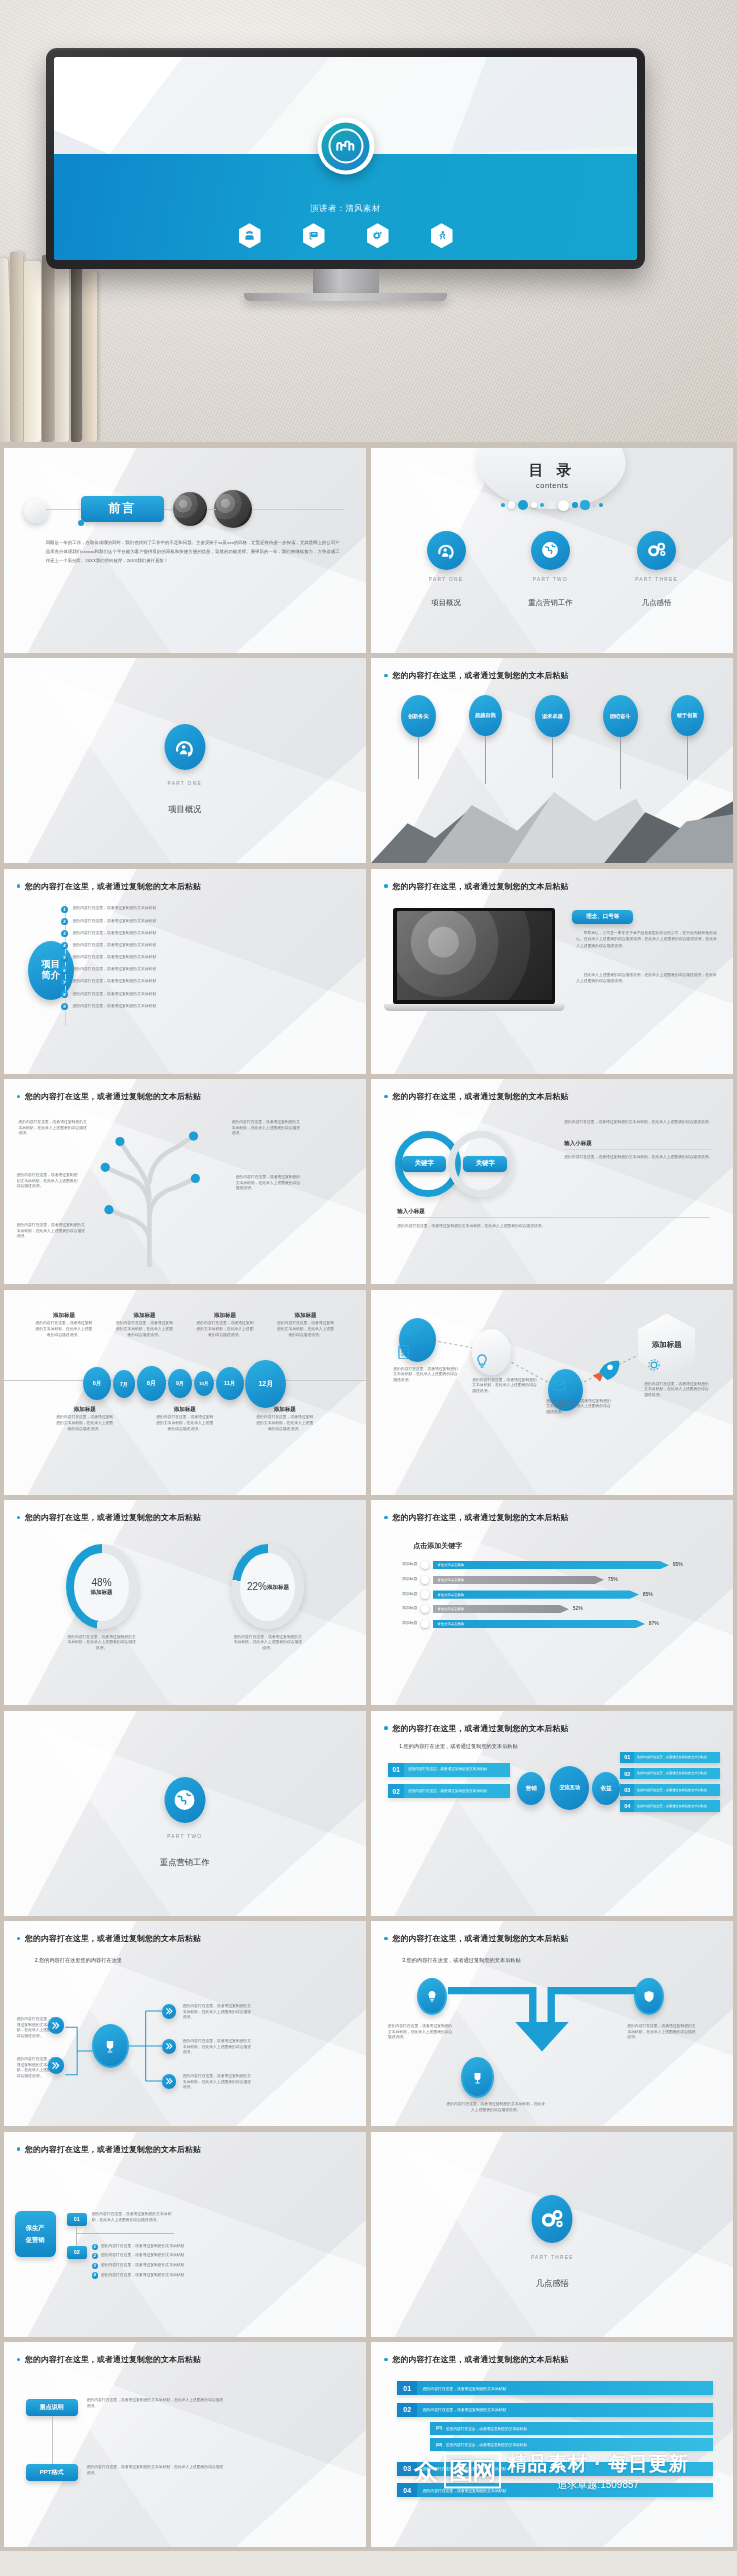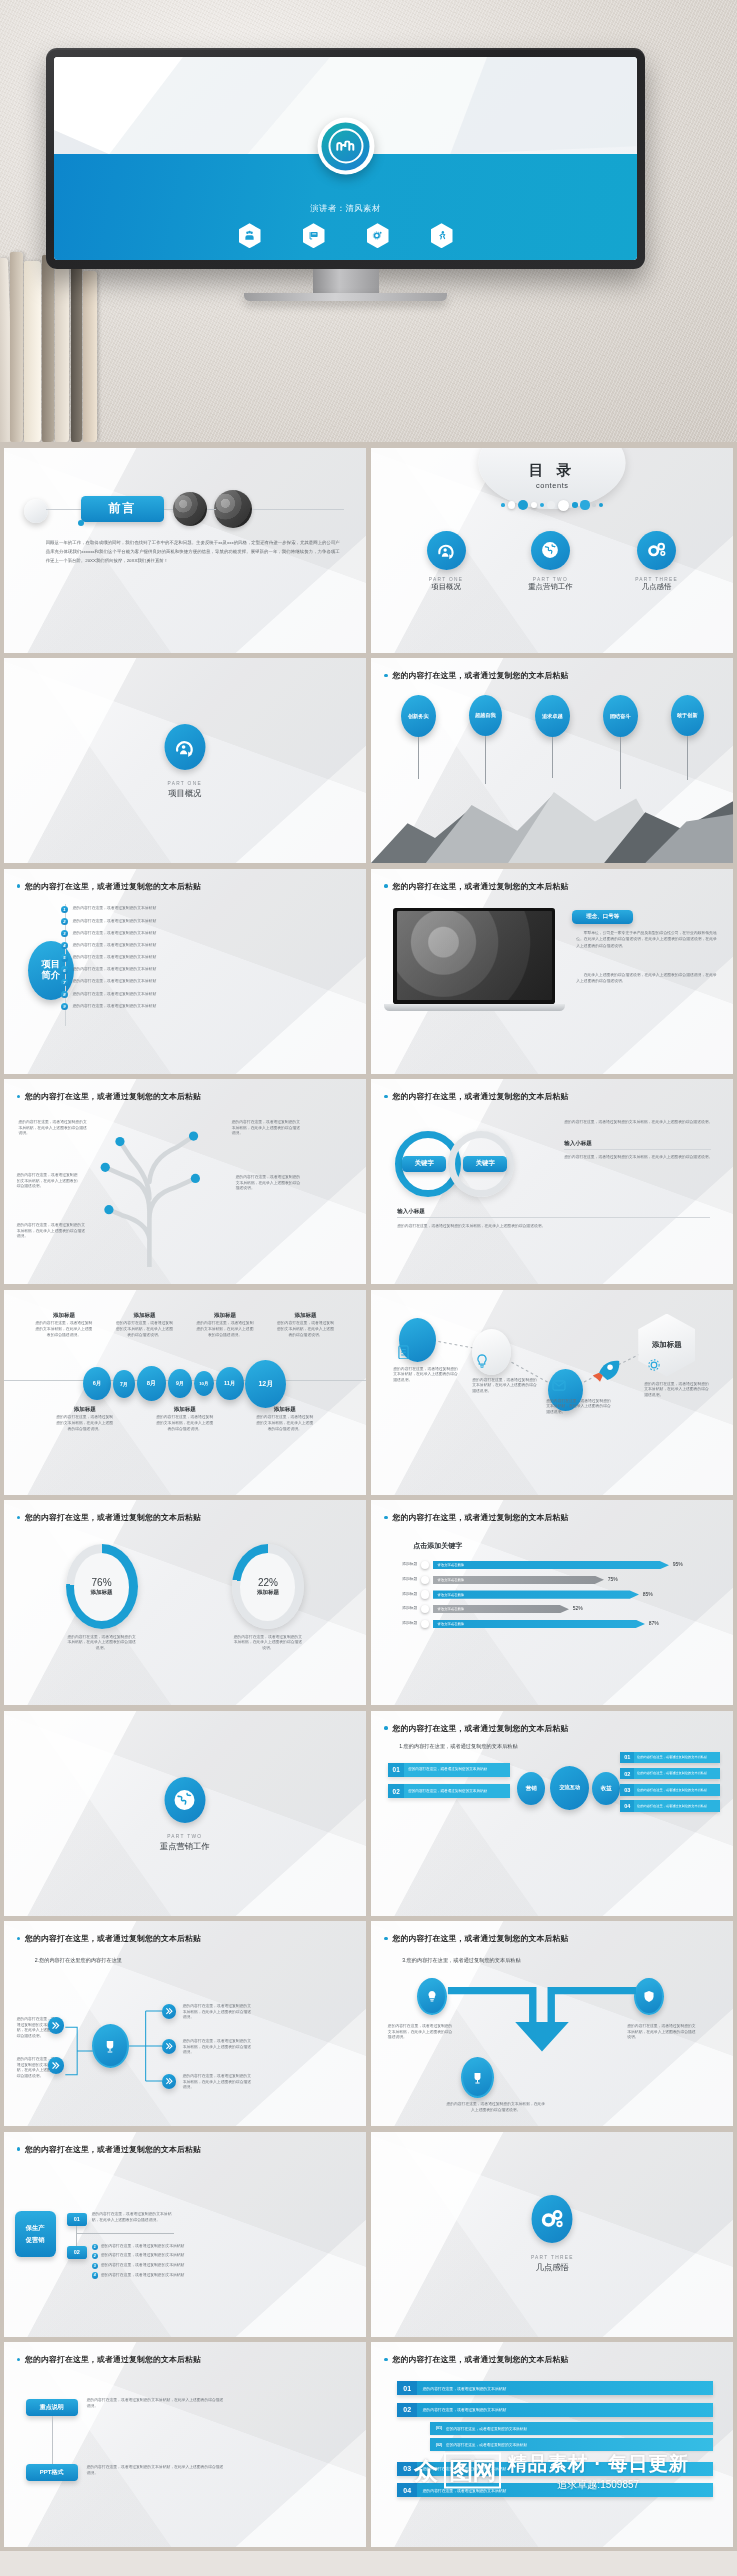--- a/index.html
+++ b/index.html
@@ -123,21 +123,21 @@
   .tiny2 { font-size:3.8px; color:#6a7077; line-height:1.5; }
   .mini-title { font-size:5.5px; color:#2f3438; font-weight:bold; }
 
   
   .circ-icon {
     border-radius:50%; background:linear-gradient(145deg,#23a7dd,#1282c4);
     display:flex; align-items:center; justify-content:center;
     box-shadow:0 2.8px 6.4px rgba(0,0,0,.2);
   }
   .part-label { font-size:4.8px; color:#8a8f95; letter-spacing:1.3px; text-align:center; }
-  .part-cn { font-size:8.3px; color:#373d42; text-align:center; margin-top:0; }
+  .part-cn { font-size:8.3px; color:#373d42; text-align:center; margin-top:16px; }
   .pill {
     background:linear-gradient(180deg,#2aabdf,#1186c6);
     color:#fff; border-radius:4.6px; font-weight:bold;
     display:flex; align-items:center; justify-content:center;
     box-shadow:0 2.8px 5.5px rgba(0,0,0,.18);
   }
   .oval {
     border-radius:50%; background:linear-gradient(160deg,#2cb0e2,#1284c5);
     color:#fff; display:flex; align-items:center; justify-content:center;
     text-align:center; font-weight:bold; box-shadow:0 3.7px 7.4px rgba(0,0,0,.22);
@@ -564,31 +564,31 @@
     <div class="tiny2" style="position:absolute;left:273px;top:92px;width:68px"><span>您的内容打在这里，或者通过复制您的文本后粘贴，在此录入上述图表的综合描述说明。</span></div>
   </div>
 
   <div class="slide">
     <div class="sl-head">
       <span class="dot"></span>
       <span>您的内容打在这里，或者通过复制您的文本后粘贴</span>
     </div>
     <div style="position:absolute;left:0;right:0;top:44px;display:flex;justify-content:space-around;padding:0 14.7px">
       <div style="position:relative;width:72px">
-        <div style="width:72px;height:85px;border-radius:50%;background:conic-gradient(#1b9ed3 0 76%, #e3e6e9 76% 100%);display:flex;align-items:center;justify-content:center;box-shadow:0 2.8px 7.4px rgba(0,0,0,.15)">
+        <div style="width:72px;height:85px;border-radius:50%;background:conic-gradient(#e3e6e9 0 52%, #1b9ed3 52% 100%);display:flex;align-items:center;justify-content:center;box-shadow:0 2.8px 7.4px rgba(0,0,0,.15)">
           <div style="width:55px;height:68px;border-radius:50%;background:#f6f7f8;display:flex;flex-direction:column;align-items:center;justify-content:center">
-            <div style="font-size:10px;color:#3a4045">76%</div>
+            <div style="font-size:10px;color:#3a4045">48%</div>
             <div class="mini-title" style="margin-top:1.8px">添加标题</div>
           </div>
         </div>
         <div class="tiny2" style="margin-top:5.5px;text-align:center"><span>您的内容打在这里，或者通过复制您的文本后粘贴，在此录入上述图表的综合描述说明。</span></div>
       </div>
       <div style="position:relative;width:72px">
         <div style="width:72px;height:85px;border-radius:50%;background:conic-gradient(#e3e6e9 0 78%, #1b9ed3 78% 100%);display:flex;align-items:center;justify-content:center;box-shadow:0 2.8px 7.4px rgba(0,0,0,.15)">
-          <div style="width:55px;height:68px;border-radius:50%;background:#f6f7f8;display:flex;flex-direction:column;align-items:center;justify-content:center">
+          <div style="width:55px;height:68px;border-radius:50%;background:#f6f7f8;display:flex;flex-direction:row;align-items:center;justify-content:center">
             <div style="font-size:10px;color:#3a4045">22%</div>
             <div class="mini-title" style="margin-top:1.8px">添加标题</div>
           </div>
         </div>
         <div class="tiny2" style="margin-top:5.5px;text-align:center"><span>您的内容打在这里，或者通过复制您的文本后粘贴，在此录入上述图表的综合描述说明。</span></div>
       </div>
     </div>
   </div>
 
   <div class="slide">

